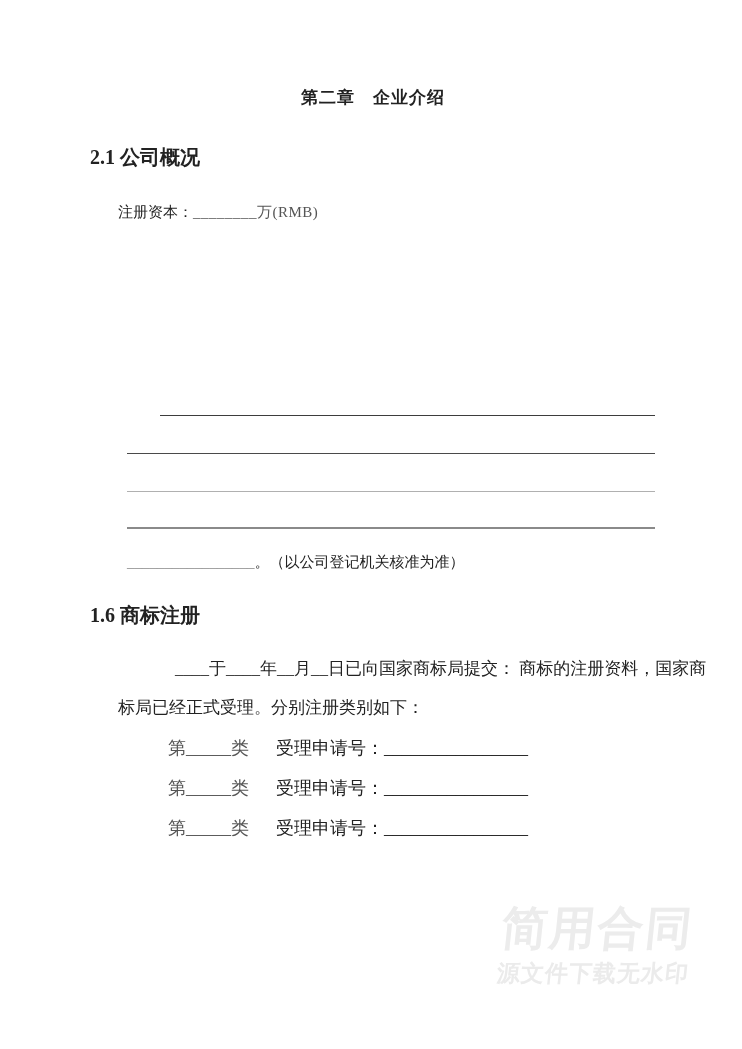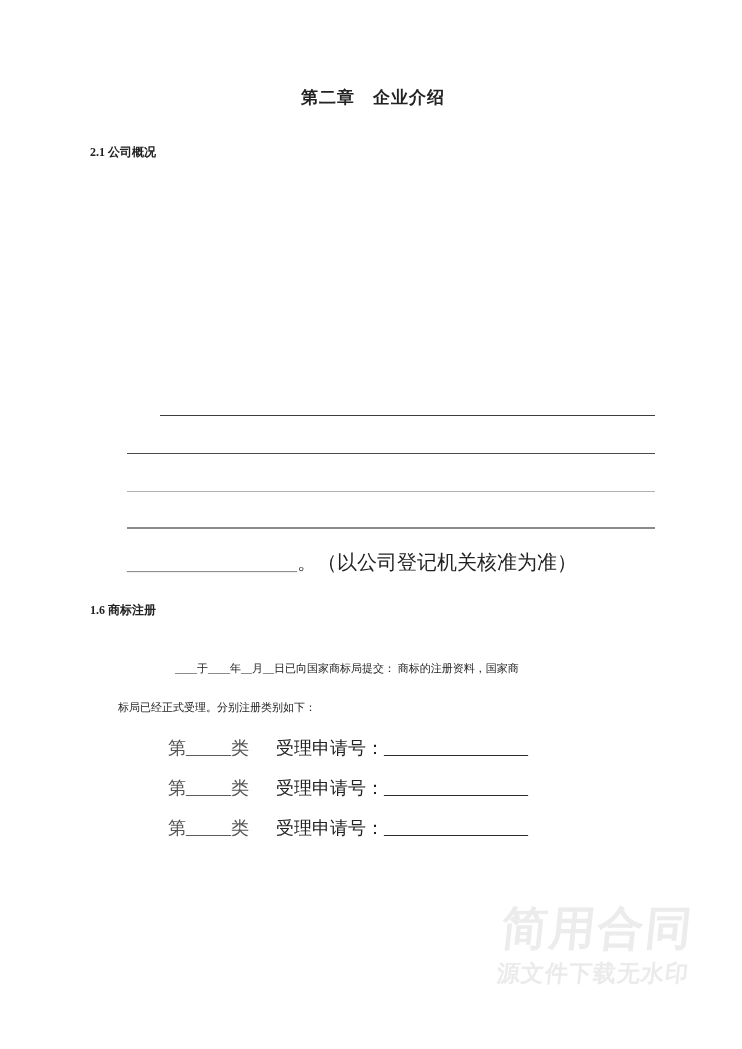--- a/index.html
+++ b/index.html
@@ -13,21 +13,21 @@
     overflow:hidden;
   }
   .doc-title {
     position:absolute; top:86px; left:2px; width:100%;
     text-align:center;
     font-size:17px; font-weight:bold;
     letter-spacing:1px;
   }
   .sec-heading {
     position:absolute; left:90px;
-    font-size:12px; font-weight:bold;
+    font-size:20px; font-weight:bold;
   }
   .sec1-heading { top:144px; }
   .sec2-heading { top:602px; }
   .fields {
     position:absolute; top:192px; left:118px;
     font-size:15px;
   }
   .field-row { line-height:40px; white-space:nowrap; }
   .field-label { color:#222; }
   .field-blank { color:#555; letter-spacing:0.5px; }
@@ -35,26 +35,26 @@
   .rule {
     position:absolute; height:0;
     border-bottom:1px solid #4a4a4a;
   }
   .rule-1 { top:415px; left:160px; width:495px; border-color:#3d3d3d; }
   .rule-2 { top:453px; left:127px; width:528px; border-color:#4a4a4a; }
   .rule-3 { top:491px; left:127px; width:528px; border-color:#b0b0b0; }
   .rule-4 { top:527px; left:127px; width:528px; border-bottom-width:2px; border-color:#8a8a8a; }
   .closing {
     position:absolute; top:547px; left:127px;
-    font-size:20px; line-height:30px; white-space:nowrap;
+    font-size:15px; line-height:30px; white-space:nowrap;
   }
   .closing-blank { color:#888; }
   .para {
     position:absolute; top:649px; left:118px;
-    font-size:11px; line-height:39px;
+    font-size:17px; line-height:39px;
   }
   .para-line { white-space:nowrap; }
   .para-line-first { text-indent:57px; }
   .tm-rows {
     position:absolute; top:728px; left:168px;
     font-size:18px;
   }
   .tm-row { line-height:40px; white-space:nowrap; }
   .tm-class { display:inline-block; min-width:108px; }
   .tm-app { display:inline-block; }
@@ -79,20 +79,23 @@
 </head>
 <body>
 
 <div class="page">
 
   <div class="doc-title">第二章　企业介绍</div>
 
   <div class="sec-heading sec1-heading">2.1 公司概况</div>
 
   <div class="fields">
+    <div class="field-row">
+      <span class="field-label">注册资本：</span><span class="field-blank">________万(RMB)</span>
+    </div>
   </div>
 
   <div class="rule rule-1"></div>
   <div class="rule rule-2"></div>
   <div class="rule rule-3"></div>
   <div class="rule rule-4"></div>
 
   <div class="closing">
     <span class="closing-blank">_________________</span><span>。（以公司登记机关核准为准）</span>
   </div>

